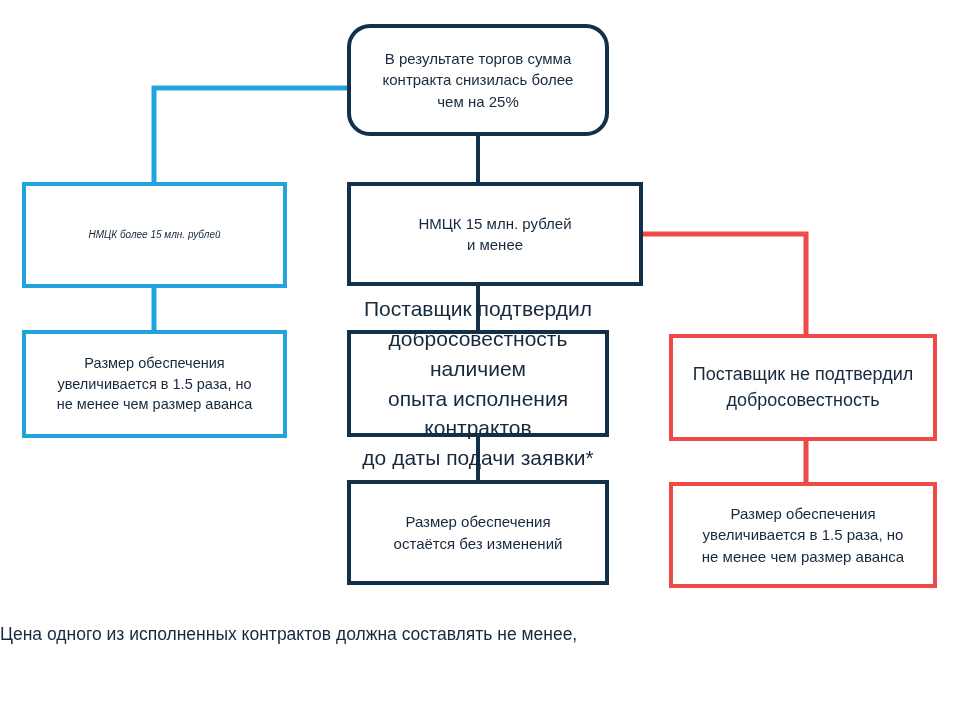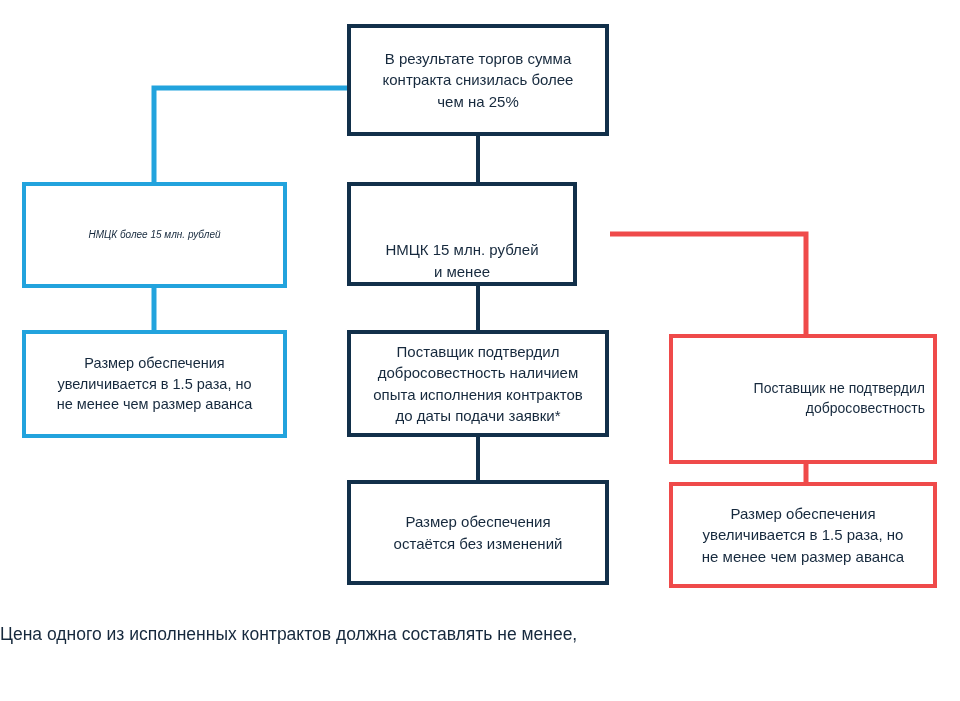--- a/index.html
+++ b/index.html
@@ -80,49 +80,49 @@
 
     <path d="M478,286 L478,330" stroke="#12304a" stroke-width="4" fill="none"></path>
 
     <path d="M478,437 L478,480" stroke="#12304a" stroke-width="4" fill="none"></path>
 
     <path d="M610,234 L806,234 L806,334" stroke="#ef4a4a" stroke-width="5" fill="none"></path>
 
     <path d="M806,440 L806,482" stroke="#ef4a4a" stroke-width="5" fill="none"></path>
   </svg>
 
-  <div class="node navy" style="left:347px; top:24px; width:262px; height:112px; font-size:15px;">
+  <div class="node navy" style="left:347px; top:24px; width:262px; height:112px; font-size:15px;border-radius:23px;">
     <span class="label">В результате торгов сумма
 контракта снизилась более
 чем на 25%</span>
   </div>
 
   <div class="node blue" style="left:22px; top:182px; width:265px; height:106px; font-size:10px;font-style:italic;">
     <span class="label">НМЦК более 15 млн. рублей</span>
   </div>
 
-  <div class="node navy" style="left:347px; top:182px; width:230px; height:104px; font-size:15px;align-items:flex-end;">
+  <div class="node navy" style="left:347px; top:182px; width:296px; height:104px; font-size:15px;">
     <span class="label">НМЦК 15 млн. рублей
 и менее</span>
   </div>
 
   <div class="node blue" style="left:22px; top:330px; width:265px; height:108px; font-size:14.5px;">
     <span class="label">Размер обеспечения
 увеличивается в 1.5 раза, но
 не менее чем размер аванса</span>
   </div>
 
-  <div class="node navy" style="left:347px; top:330px; width:262px; height:107px; font-size:15px;">
+  <div class="node navy" style="left:347px; top:330px; width:262px; height:107px; font-size:21px;">
     <span class="label">Поставщик подтвердил
 добросовестность наличием
 опыта исполнения контрактов
 до даты подачи заявки*</span>
   </div>
 
-  <div class="node red" style="left:669px; top:334px; width:268px; height:130px; font-size:14px;text-align:right;">
+  <div class="node red" style="left:669px; top:334px; width:268px; height:107px; font-size:18px;">
     <span class="label">Поставщик не подтвердил
 добросовестность</span>
   </div>
 
   <div class="node navy" style="left:347px; top:480px; width:262px; height:105px; font-size:15px;">
     <span class="label">Размер обеспечения
 остаётся без изменений</span>
   </div>
 
   <div class="node red" style="left:669px; top:482px; width:268px; height:106px; font-size:15px;">

